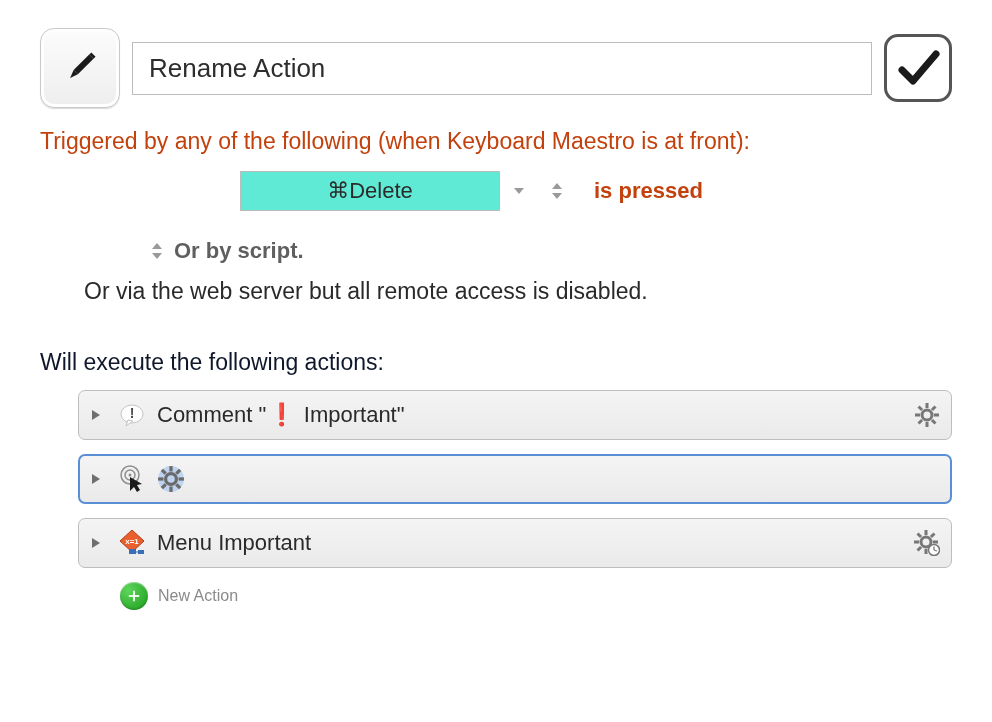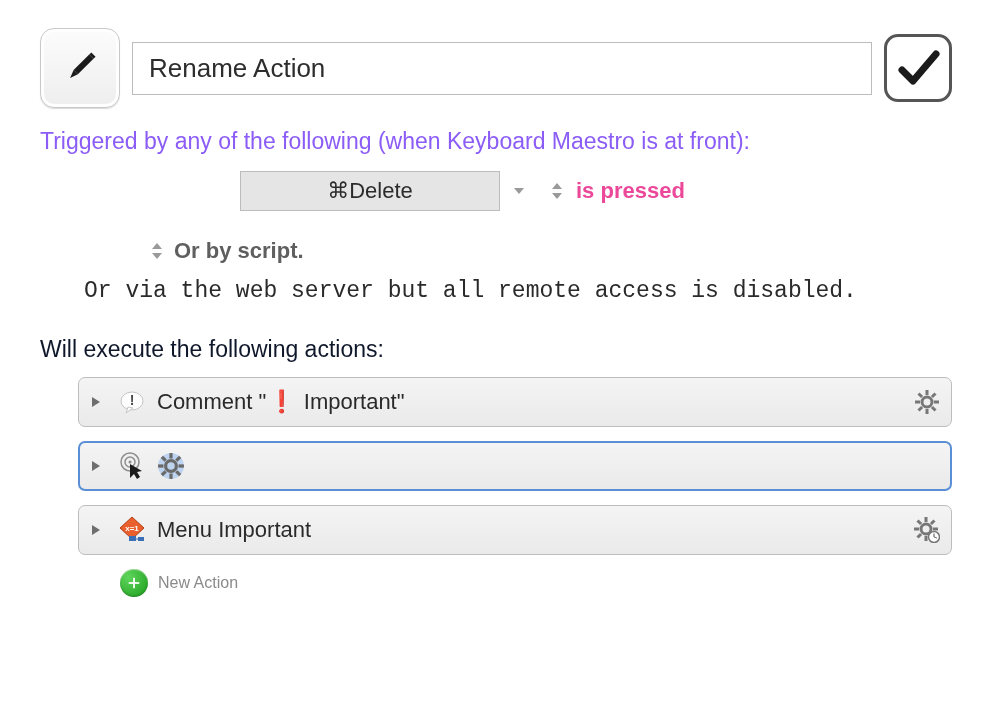--- a/index.html
+++ b/index.html
@@ -49,21 +49,21 @@
     border-radius: 14px;
     border: 3px solid #555;
     background: #fff;
     display: flex;
     align-items: center;
     justify-content: center;
   }
   
   .trigger-header {
     font-size: 23px;
-    color: #8b5cf6;
+    color: #c2410c;
     margin-bottom: 16px;
   }
   .trigger-row {
     display: flex;
     align-items: center;
     gap: 8px;
     padding-left: 44px;
     margin-bottom: 8px;
   }
   .circ-btn {
@@ -100,54 +100,53 @@
     align-items: center;
     gap: 10px;
     padding-left: 200px;
     margin-top: 14px;
     margin-bottom: 24px;
   }
   .hotkey-field {
     width: 260px;
     height: 40px;
     border: 1px solid #bcbcbc;
-    background: #e5e5e5;
+    background: #5eead4;
     display: flex;
     align-items: center;
     justify-content: center;
     font-size: 22px;
     color: #2b2b2b;
   }
   .chevdown {
     color: #8a8a8a;
     width: 18px;
     display:flex;
     align-items:center;
     justify-content:center;
   }
   .is-pressed {
     font-size: 22px;
-    color: #ec4899;
+    color: #c2410c;
     font-weight: 600;
-    margin-left: 0;
+    margin-left: 18px;
   }
   .orscript-row {
     display: flex;
     align-items: center;
     gap: 8px;
     padding-left: 108px;
     margin-top: 27px;
     margin-bottom: 14px;
   }
   .webserver-row {
     padding-left: 44px;
     font-size: 23px;
     color: #2a2a2a;
-    margin-bottom: 32px;
-    font-family: Liberation Mono, monospace;
+    margin-bottom: 44px;
   }
   .will-exec {
     font-size: 23px;
     color: #0f172a;
     margin-bottom: 14px;
   }
   
   .actions {
     padding-left: 38px;
     padding-right: 0;

